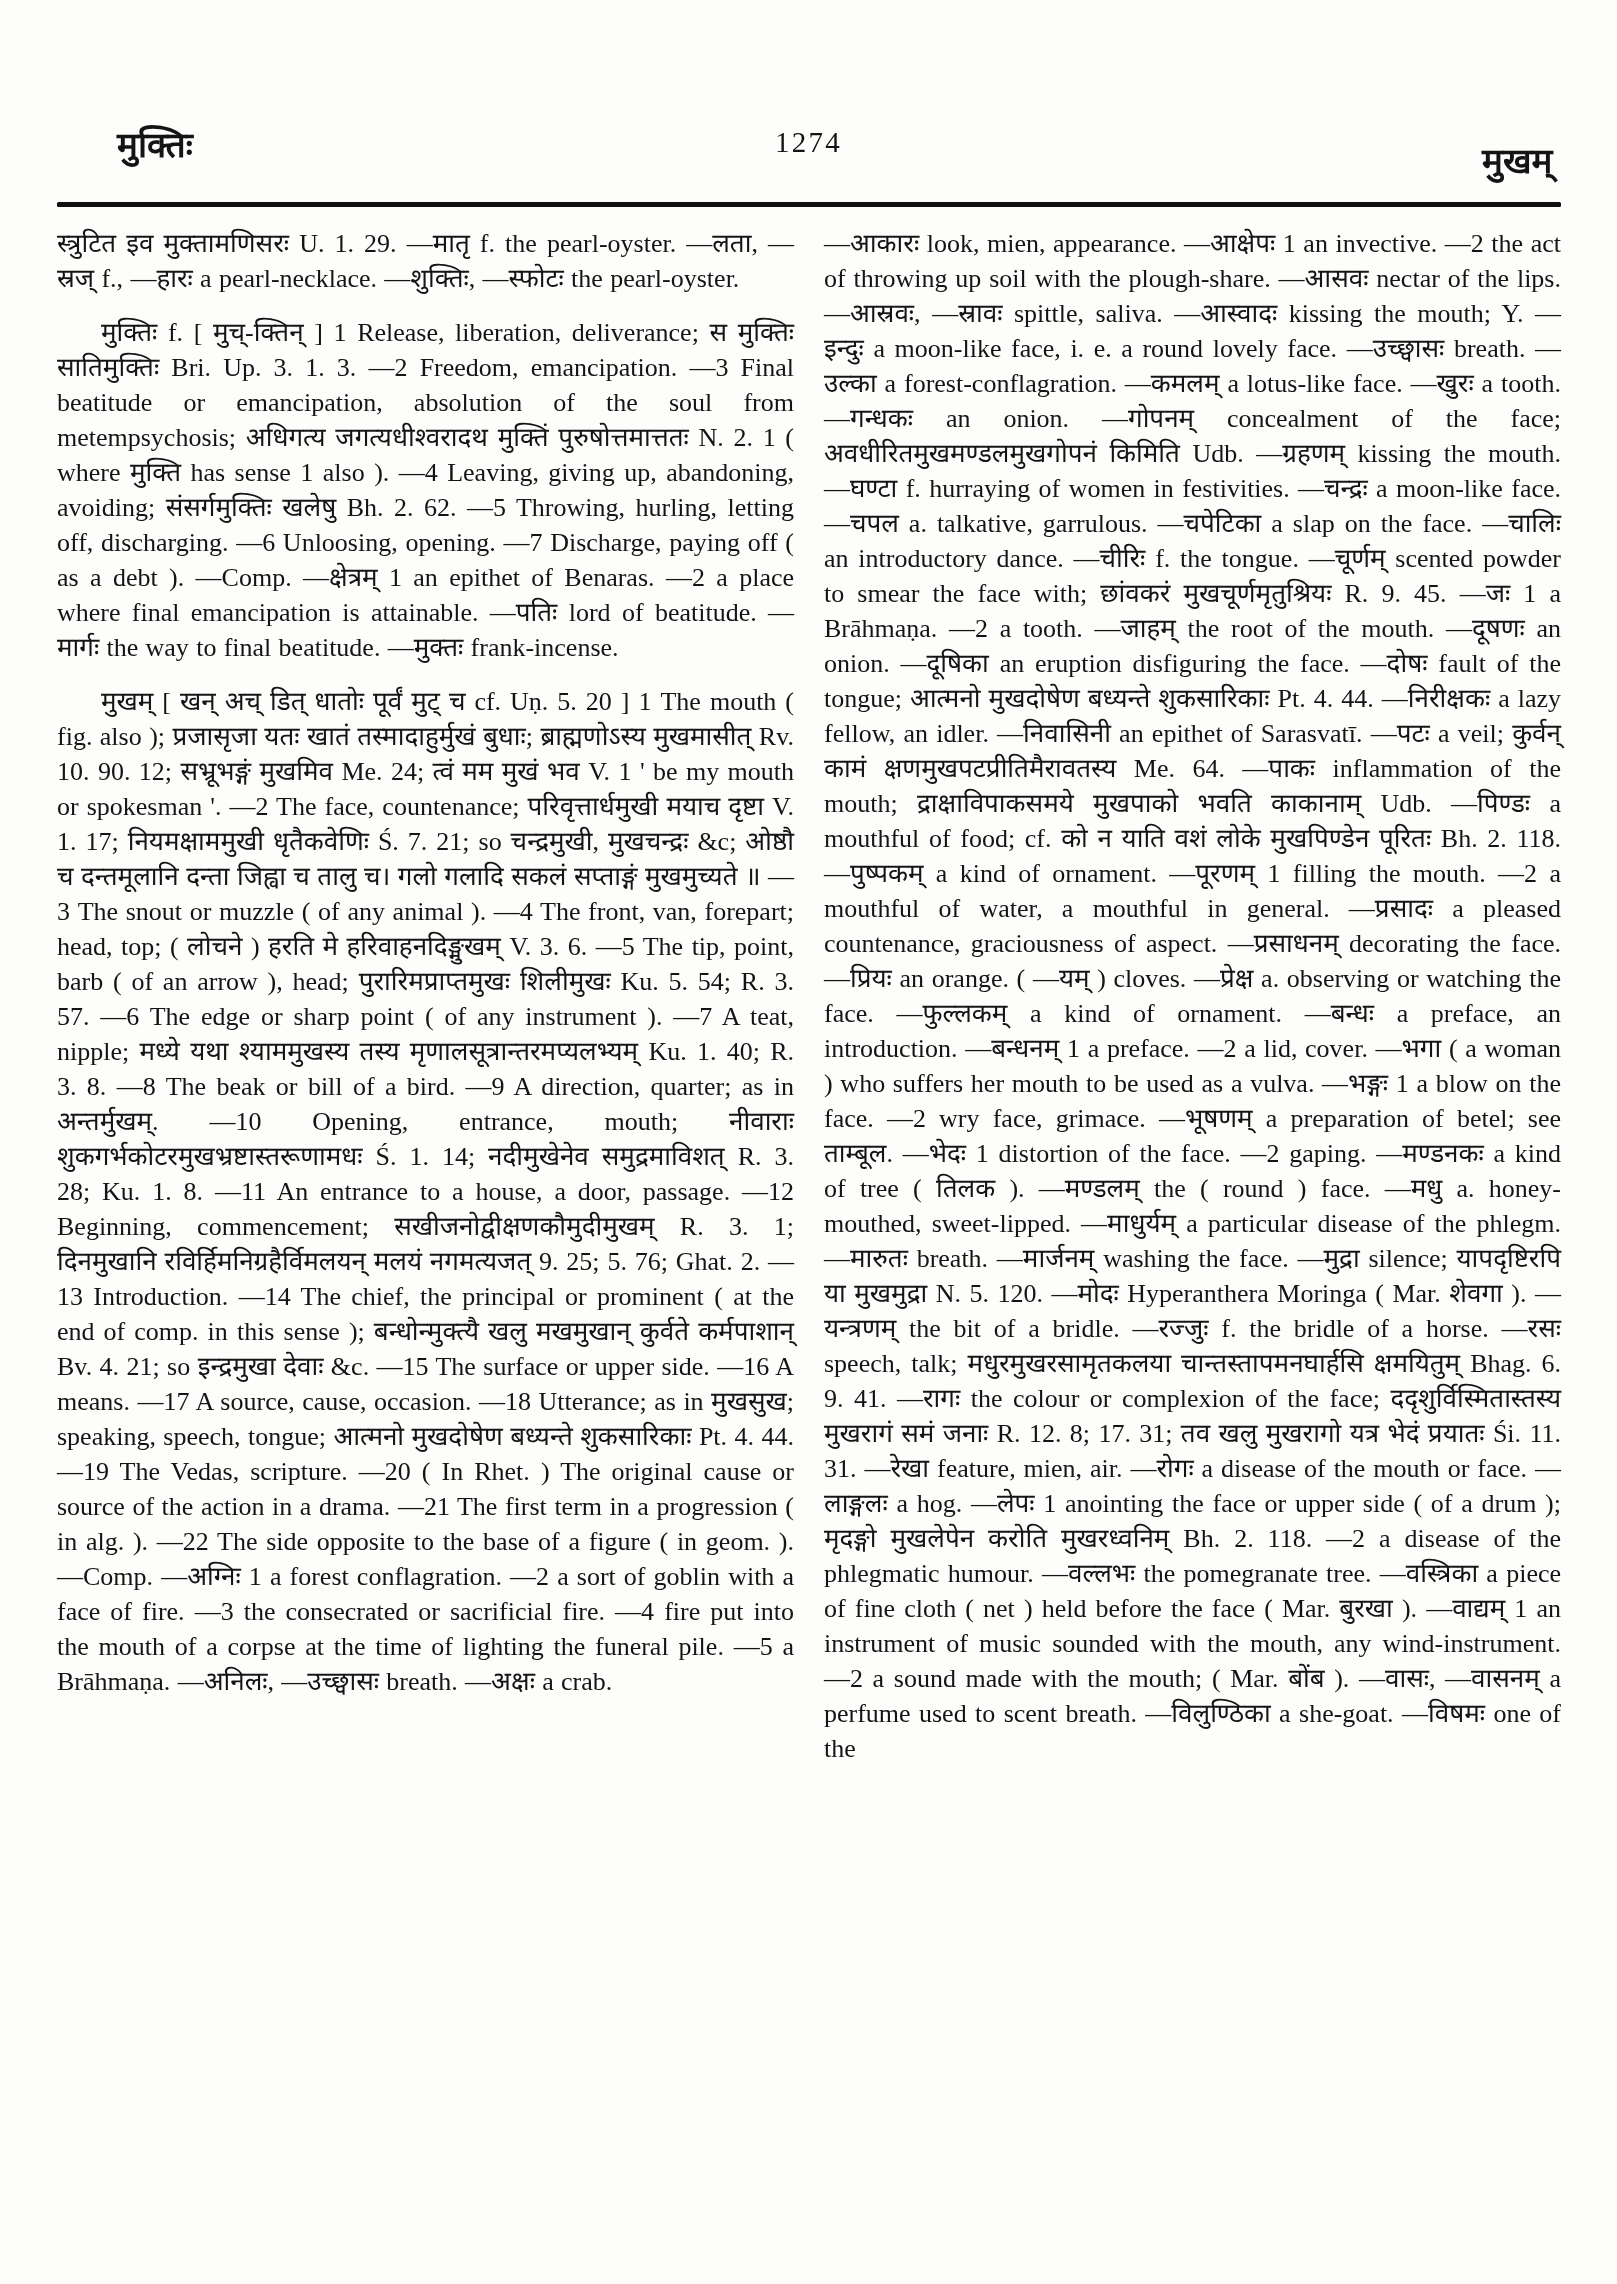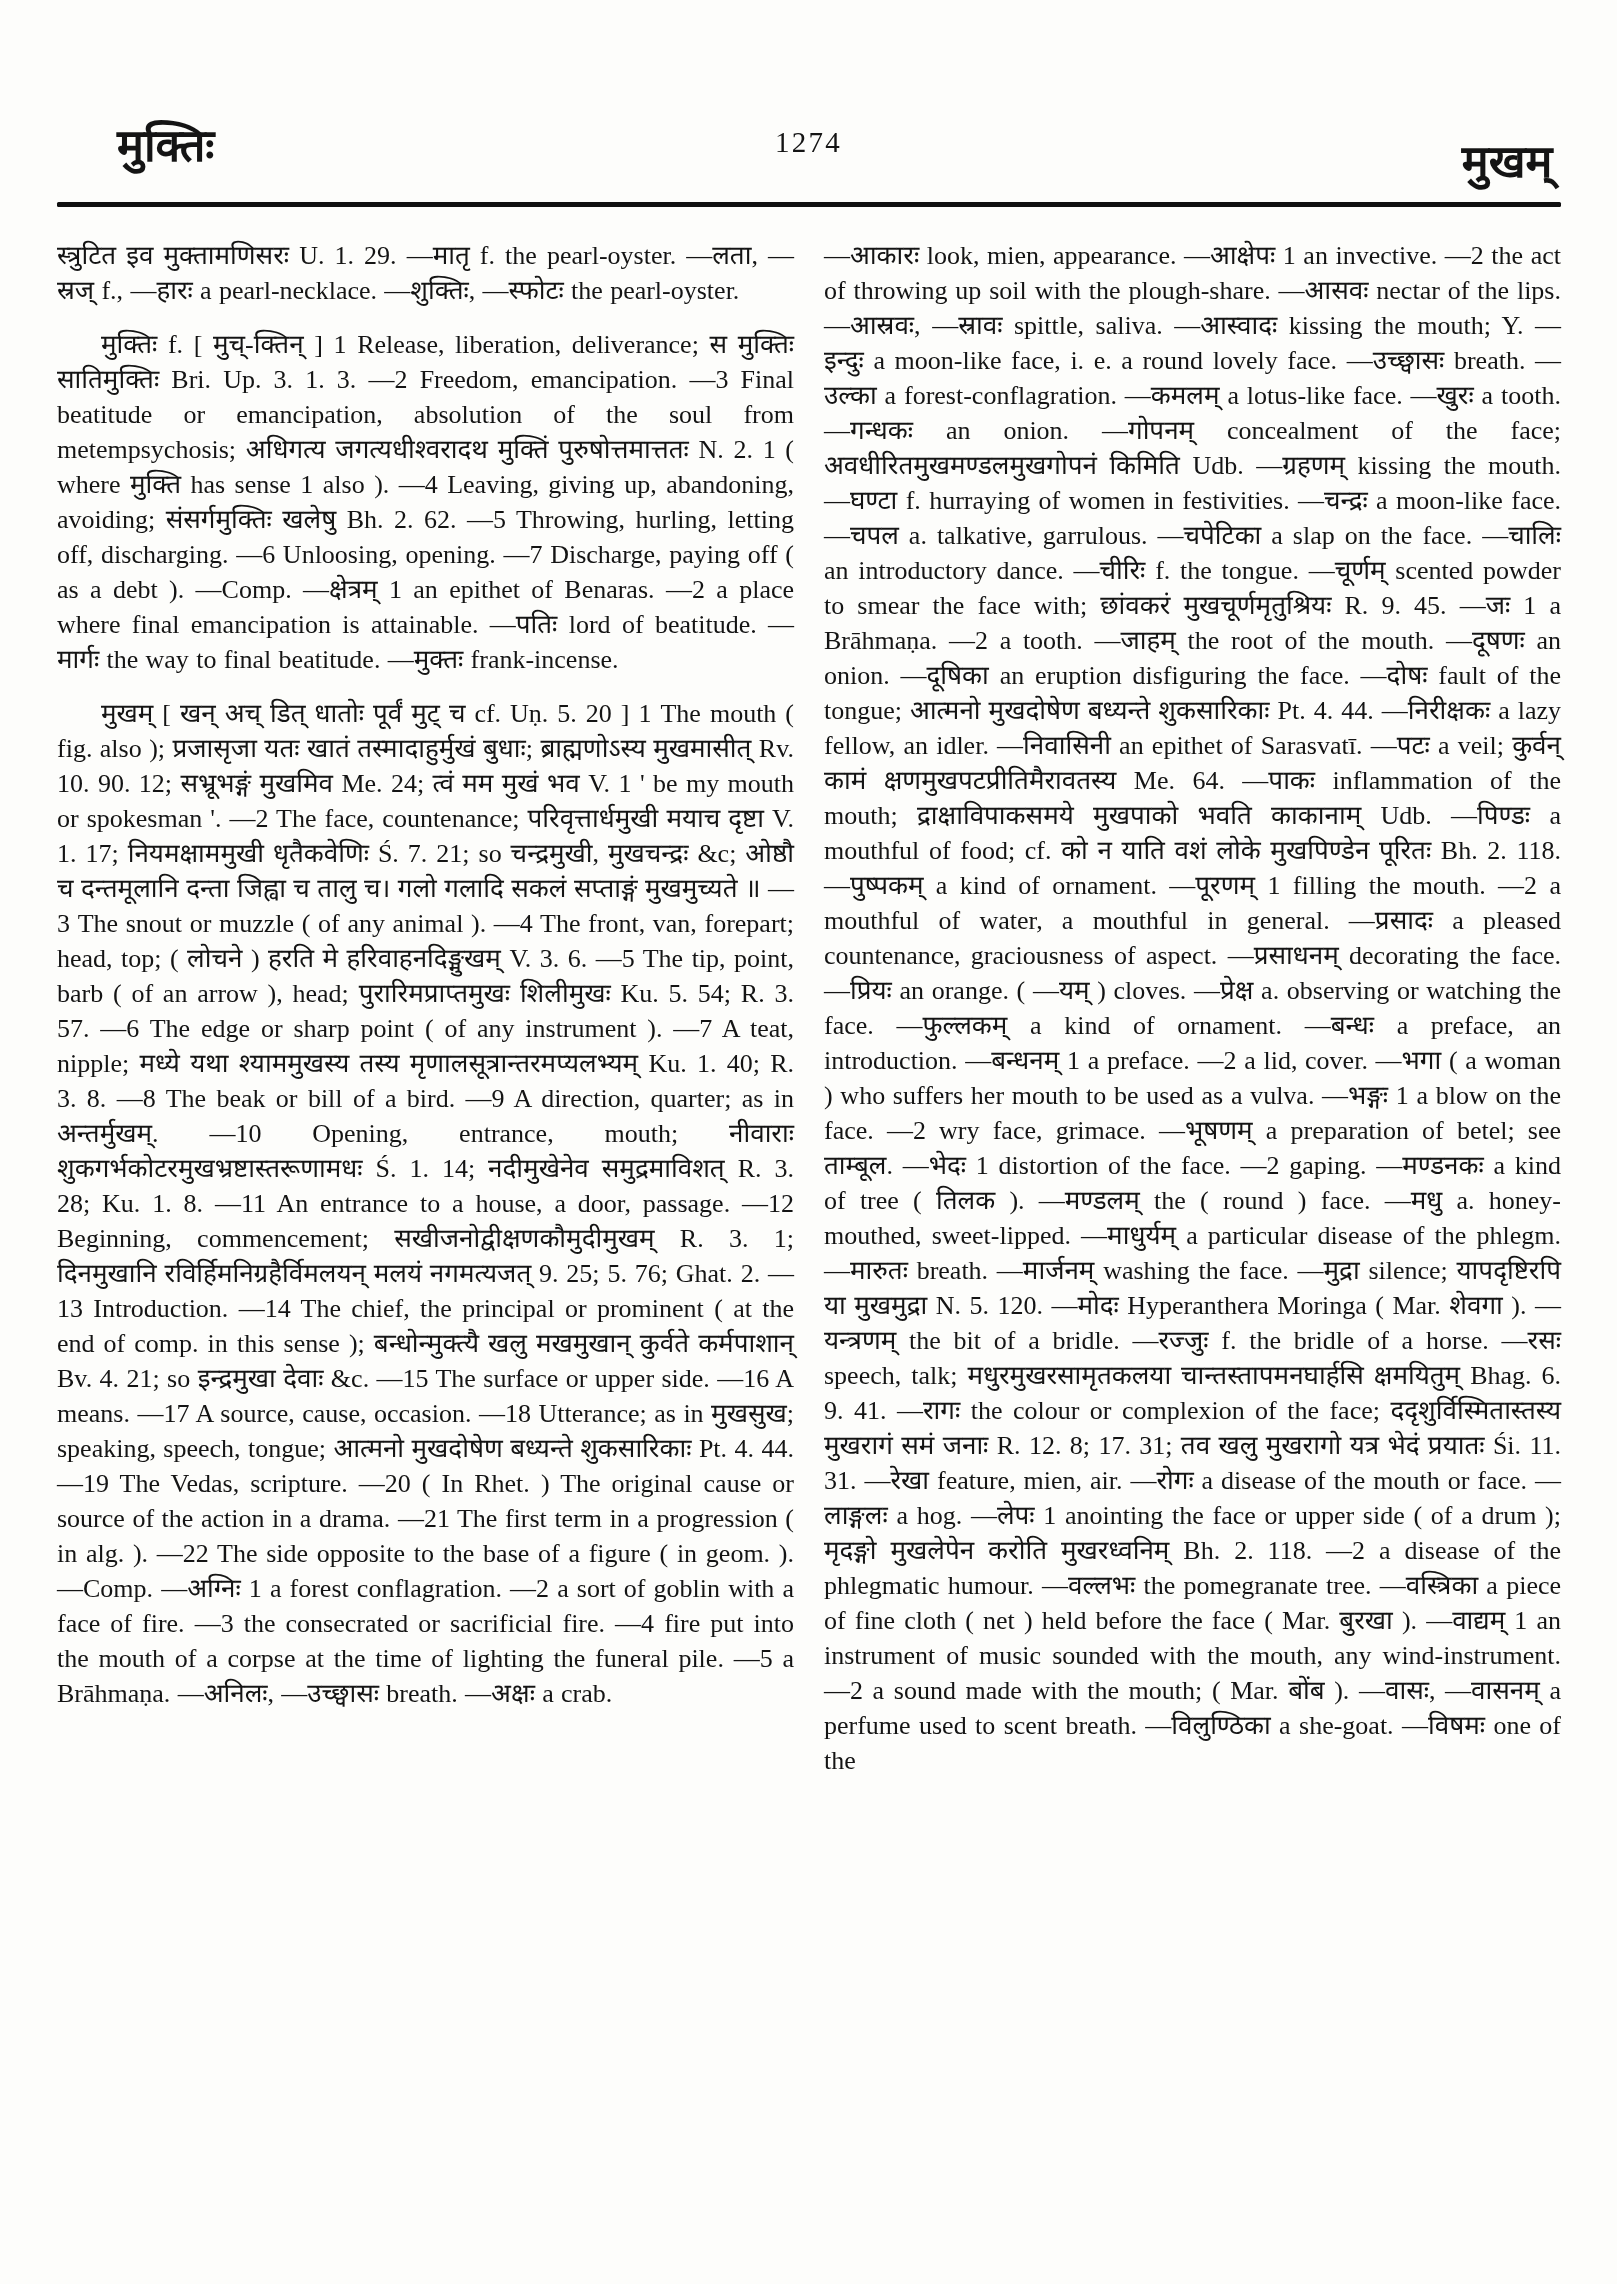--- a/index.html
+++ b/index.html
@@ -19,21 +19,21 @@
   }
   .running-head {
     position: absolute;
     top: 97px;
     left: 57px;
     right: 57px;
     height: 98px;
   }
   .running-head .headword {
     font-weight: bold;
-    font-size: 45px;
+    font-size: 35px;
     line-height: 98px;
   }
   .running-head .headword.left  { position: absolute; left: 60px;  top: 0; }
   .running-head .headword.right { position: absolute; right: 7.5px; top: 16px; }
   .running-head .page-number {
     position: absolute;
     left: 0; right: 0;
     top: 0;
     text-align: center;
     font-weight: normal;
@@ -45,21 +45,21 @@
     position: absolute;
     top: 202px;
     left: 57px;
     width: 1504px;
     height: 4.5px;
     background: #101010;
     border-radius: 1.5px;
   }
   .text-block {
     position: absolute;
-    top: 238px;
+    top: 226px;
     left: 57px;
     width: 1504px;
     display: flex;
     gap: 30px;
   }
   .column {
     width: 737px;
     text-align: justify;
     font-size: 26px;
     line-height: 35px;

